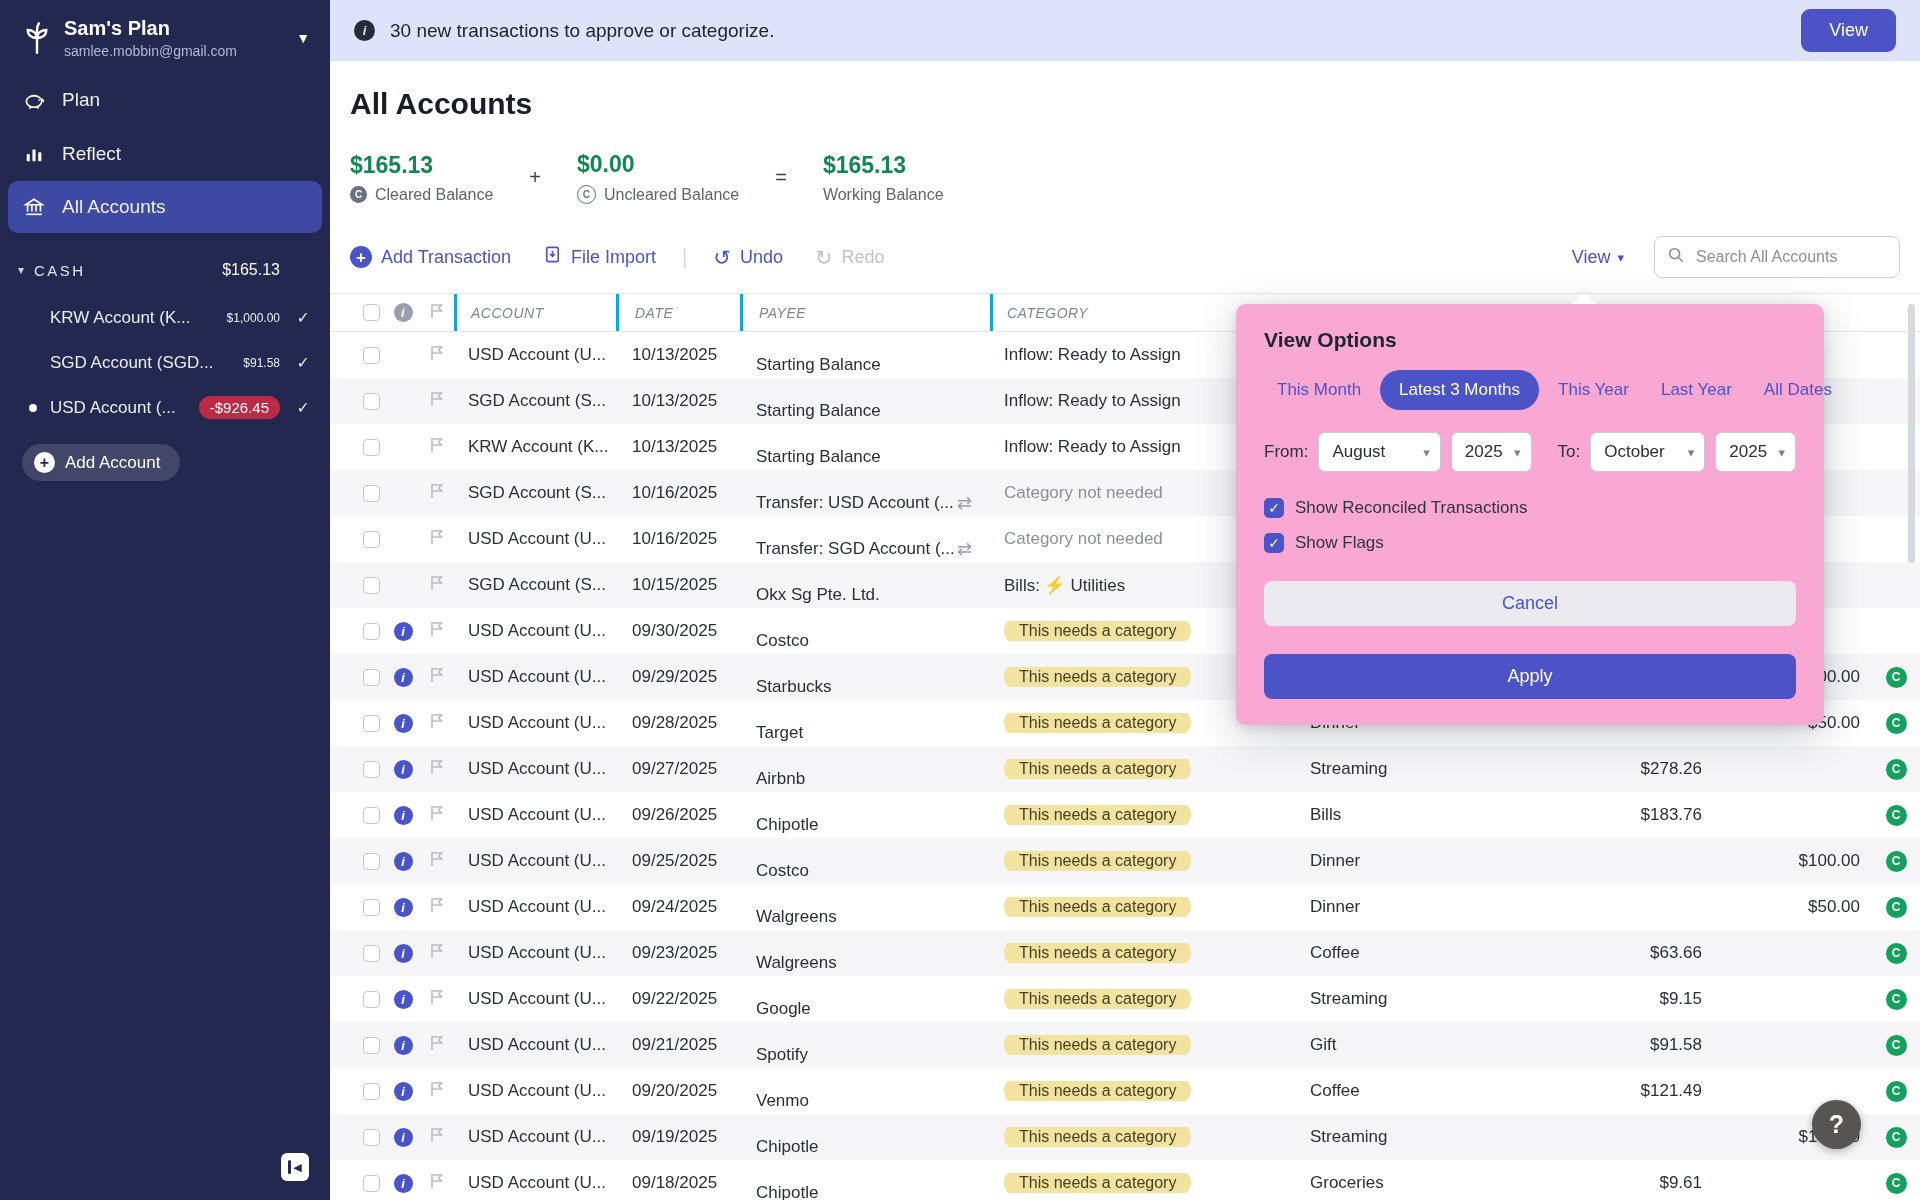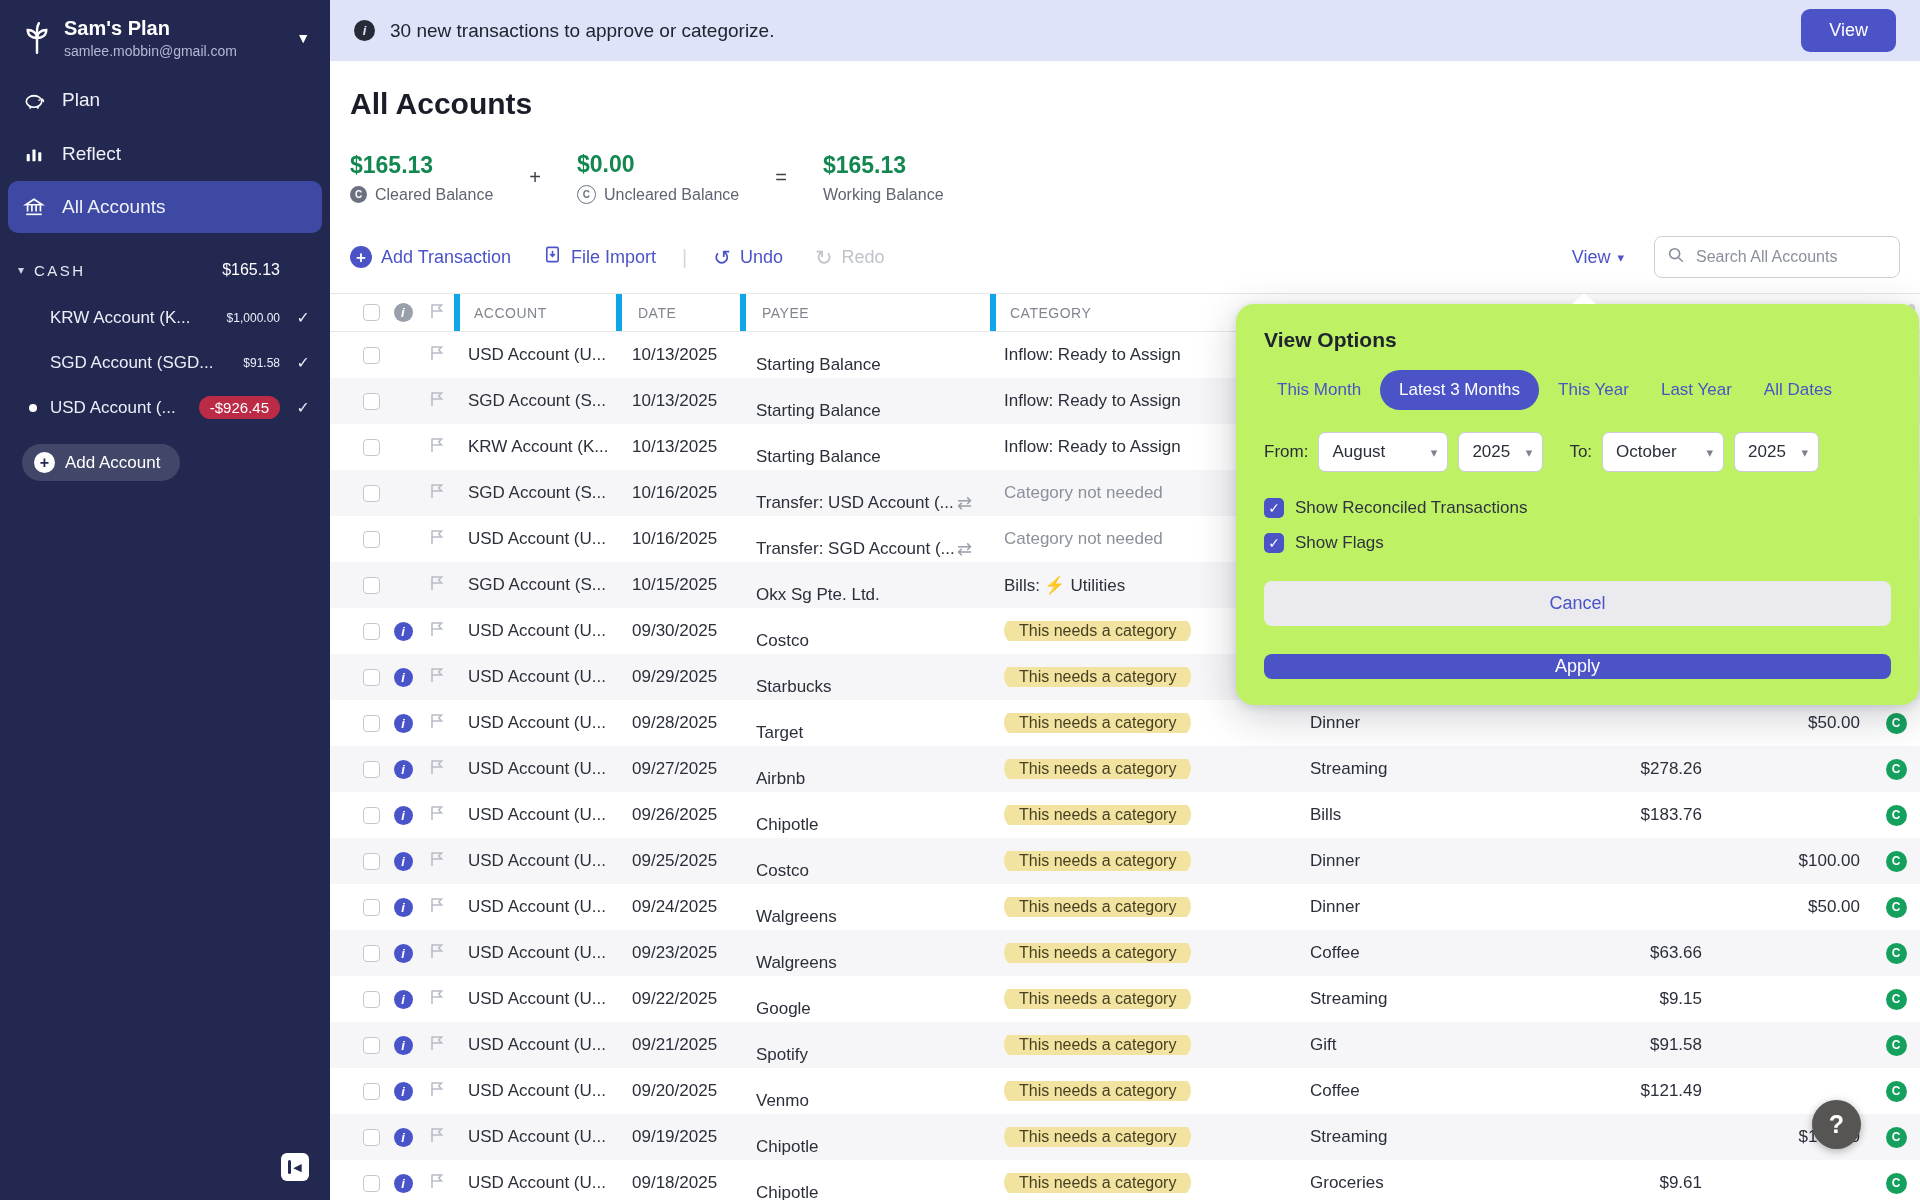--- a/index.html
+++ b/index.html
@@ -58,58 +58,58 @@
   .view-link{margin-left:auto;display:flex;align-items:center;gap:7px;color:#4b53c7;cursor:pointer;background:none;border:none;font-size:18px;font-family:inherit;}
   .view-chev{font-size:13px;}
   .searchbox{margin-left:24px;width:246px;height:42px;border:1px solid #cdd0d9;border-radius:8px;display:flex;align-items:center;padding:0 12px;gap:9px;background:#fff;box-sizing:border-box;}
   .searchbox input{border:none;outline:none;flex:1;font-size:16px;color:#3c4049;font-family:inherit;background:transparent;}
   .searchbox input::placeholder{color:#8a8f9c;}
 
   
   .table{margin:15px -20px 0 -20px;}
   .thead,.trow{display:grid;grid-template-columns:26px 30px 34px 34px 162px 124px 250px 306px 230px 186px 160px 48px;align-items:center;}
   .thead{height:37px;border-top:1px solid #e6e7ea;border-bottom:1px solid #e6e7ea;color:#80858f;font-size:14px;letter-spacing:0.5px;}
-  .hsep{border-left:6px solid #0ea5e9;height:37px;display:flex;align-items:center;}
+  .hsep{border-left:3px solid #0ea5e9;height:37px;display:flex;align-items:center;font-style:italic;}
   .trow{height:46px;font-size:17px;color:#2b2f3a;cursor:pointer;}
   .trow.alt{background:#f6f6f8;}
   .c-center{display:flex;justify-content:center;align-items:center;height:100%;}
   .pl14{padding-left:14px;}
   .pl12{padding-left:16px;}
   .pr10{padding-right:10px;}
   .pr12{padding-right:12px;}
   .cell{white-space:nowrap;overflow:hidden;}
   .payee{display:flex;align-items:center;justify-content:space-between;padding-right:18px;margin-top:20px;}
   .transfer{color:#9aa0ab;font-size:18px;}
   .muted{color:#8b909b;}
   .amt{text-align:right;}
   .cb{width:17px;height:17px;border:1.5px solid #c5c7cf;border-radius:4px;background:#fff;box-sizing:border-box;}
   .info-i{width:19px;height:19px;border-radius:50%;background:#4a54c9;color:#fff;display:flex;align-items:center;justify-content:center;font-size:13px;font-weight:bold;font-style:italic;}
   .info-i.grey{background:#9aa0ab;}
   .cat-pill{background:#f2e4a0;color:#474023;border-radius:999px;padding:6px 15px;font-size:16px;white-space:nowrap;}
   .cleared-c{width:21px;height:21px;border-radius:50%;background:#15a15d;color:#fff;display:flex;align-items:center;justify-content:center;font-size:12px;font-weight:bold;}
 
   
-  .popover{position:absolute;left:1236px;top:304px;width:683px;box-sizing:border-box;background:#bef264;border-radius:18px;padding:24px 28px 26px 28px;box-shadow:0 10px 40px rgba(20,22,40,0.22),0 2px 8px rgba(20,22,40,0.12);z-index:30;}
+  .popover{position:absolute;left:1236px;top:304px;width:588px;box-sizing:border-box;background:#f9a8d4;border-radius:10px;padding:24px 28px 26px 28px;box-shadow:0 10px 40px rgba(20,22,40,0.22),0 2px 8px rgba(20,22,40,0.12);z-index:30;}
   .caret{position:absolute;top:-11px;left:336px;width:0;height:0;border-left:12px solid transparent;border-right:12px solid transparent;border-bottom:11px solid #fff;}
   .pop-title{font-size:21px;font-weight:bold;color:#20242e;margin-bottom:18px;}
   .presets{display:flex;align-items:center;gap:6px;}
   .preset{color:#4b53c7;font-size:17px;padding:9px 13px;border-radius:999px;background:none;border:none;font-family:inherit;cursor:pointer;white-space:nowrap;}
   .preset.selected{background:#4b53c7;color:#fff;padding:10px 19px;}
   .date-row{display:flex;align-items:center;gap:10px;margin-top:22px;font-size:17px;color:#2b2f3a;}
   .select{display:flex;align-items:center;justify-content:space-between;border:1px solid #c9ccd6;border-radius:7px;padding:9px 10px 9px 13px;gap:10px;cursor:pointer;box-sizing:border-box;background:#fff;}
   .sel-chev{color:#7c818d;font-size:13px;}
   .w-month{width:130px;} .w-year{width:85px;} .w-month2{width:122px;}
   .to-label{margin-left:16px;}
   .chk-area{margin-top:26px;}
   .chk-row{display:flex;align-items:center;gap:11px;font-size:17px;color:#2f3340;cursor:pointer;}
   .chk-row + .chk-row{margin-top:15px;}
   .chkbox{width:20px;height:20px;background:#4b53c7;border-radius:5px;color:#fff;display:flex;align-items:center;justify-content:center;font-size:14px;flex:0 0 auto;}
   .pop-actions{display:flex;justify-content:flex-end;gap:28px;margin-top:28px;flex-direction:column;}
   .btn-cancel{background:#eaeaef;color:#4b53c7;border:none;border-radius:8px;padding:12px 23px;font-size:18px;font-family:inherit;cursor:pointer;}
-  .btn-apply{background:#4b53c7;color:#fff;border:none;border-radius:8px;padding:2px 25px;font-size:18px;font-family:inherit;cursor:pointer;}
+  .btn-apply{background:#4b53c7;color:#fff;border:none;border-radius:8px;padding:12px 25px;font-size:18px;font-family:inherit;cursor:pointer;}
 
   .help-btn{position:absolute;left:1812px;top:1100px;width:49px;height:49px;border-radius:50%;background:#575553;color:#fff;display:flex;align-items:center;justify-content:center;font-size:25px;font-weight:bold;z-index:40;box-shadow:0 2px 8px rgba(0,0,0,0.3);cursor:pointer;}
   .scroll-thumb{position:absolute;right:5px;top:304px;width:7px;height:259px;background:#d8d9de;border-radius:4px;z-index:25;cursor:pointer;}
 </style>
 </head>
 <body>
 
 <div class="app">
 
   <aside class="sidebar">

